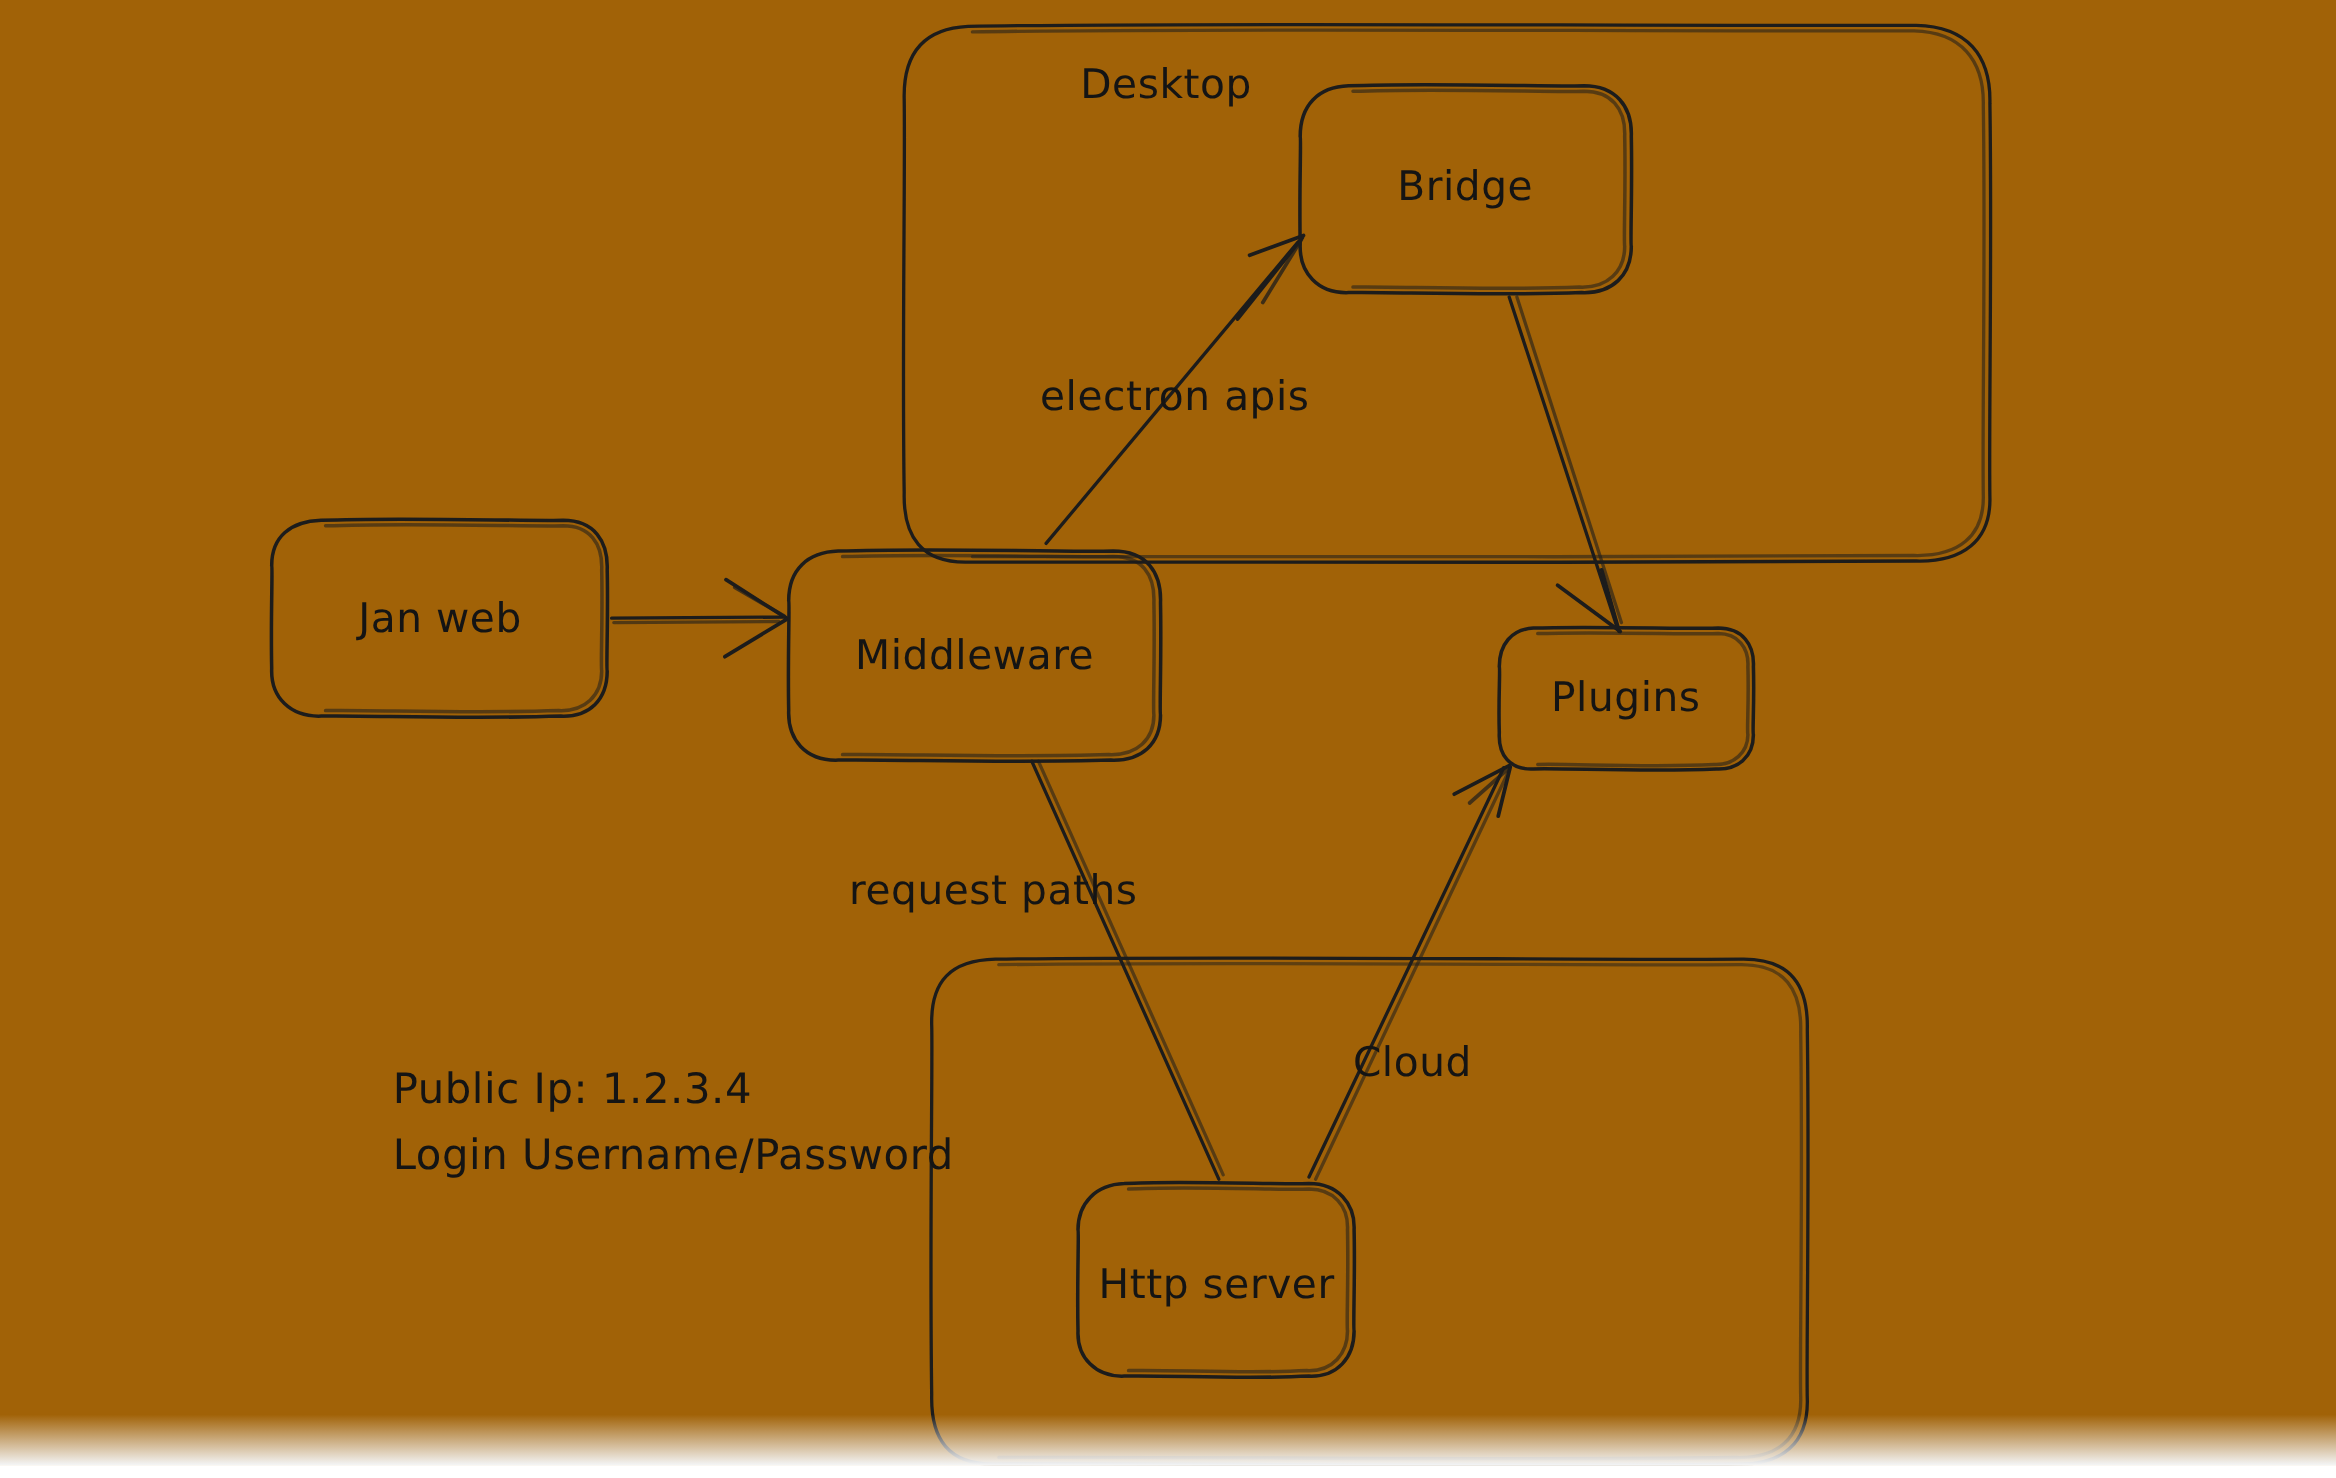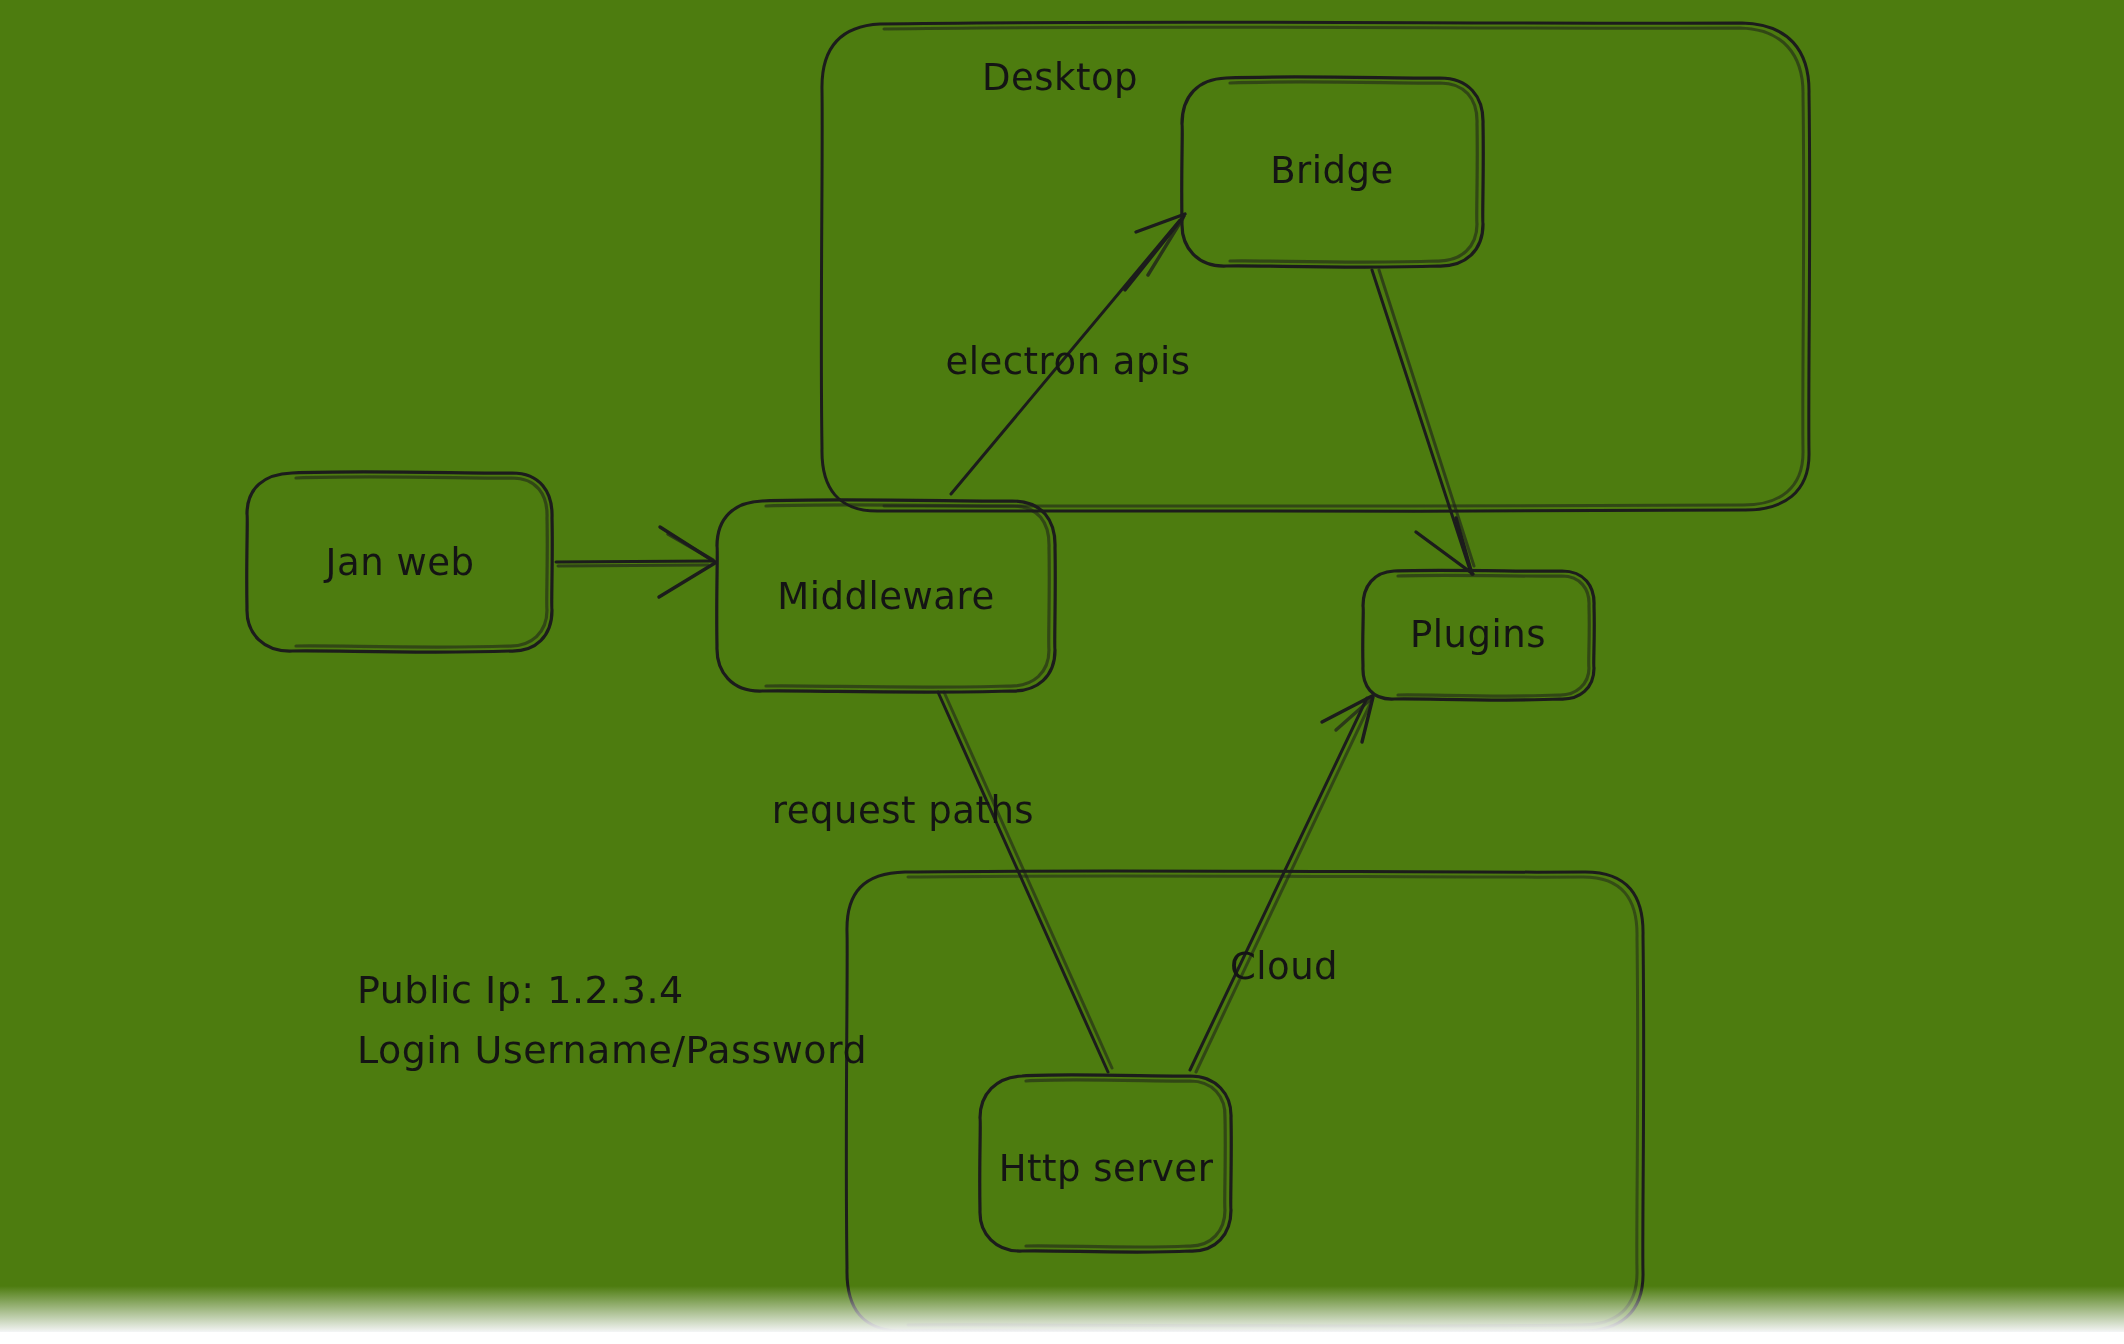--- a/index.html
+++ b/index.html
@@ -4,21 +4,21 @@
 <style>
   html, body {
     margin: 0;
     padding: 0;
     background: #ffffff;
   }
   #canvas {
     position: relative;
     width: 2124px;
     height: 1332px;
-    background: #4d7c0f;
+    background: #a16207;
     overflow: hidden;
     font-family: "DejaVu Sans", sans-serif;
   }
   #bottom-fade {
     position: absolute;
     left: 0;
     bottom: 0;
     width: 2124px;
     height: 46px;
     background: linear-gradient(to bottom, rgba(255,255,255,0) 0%, rgba(244,245,246,1) 100%);

